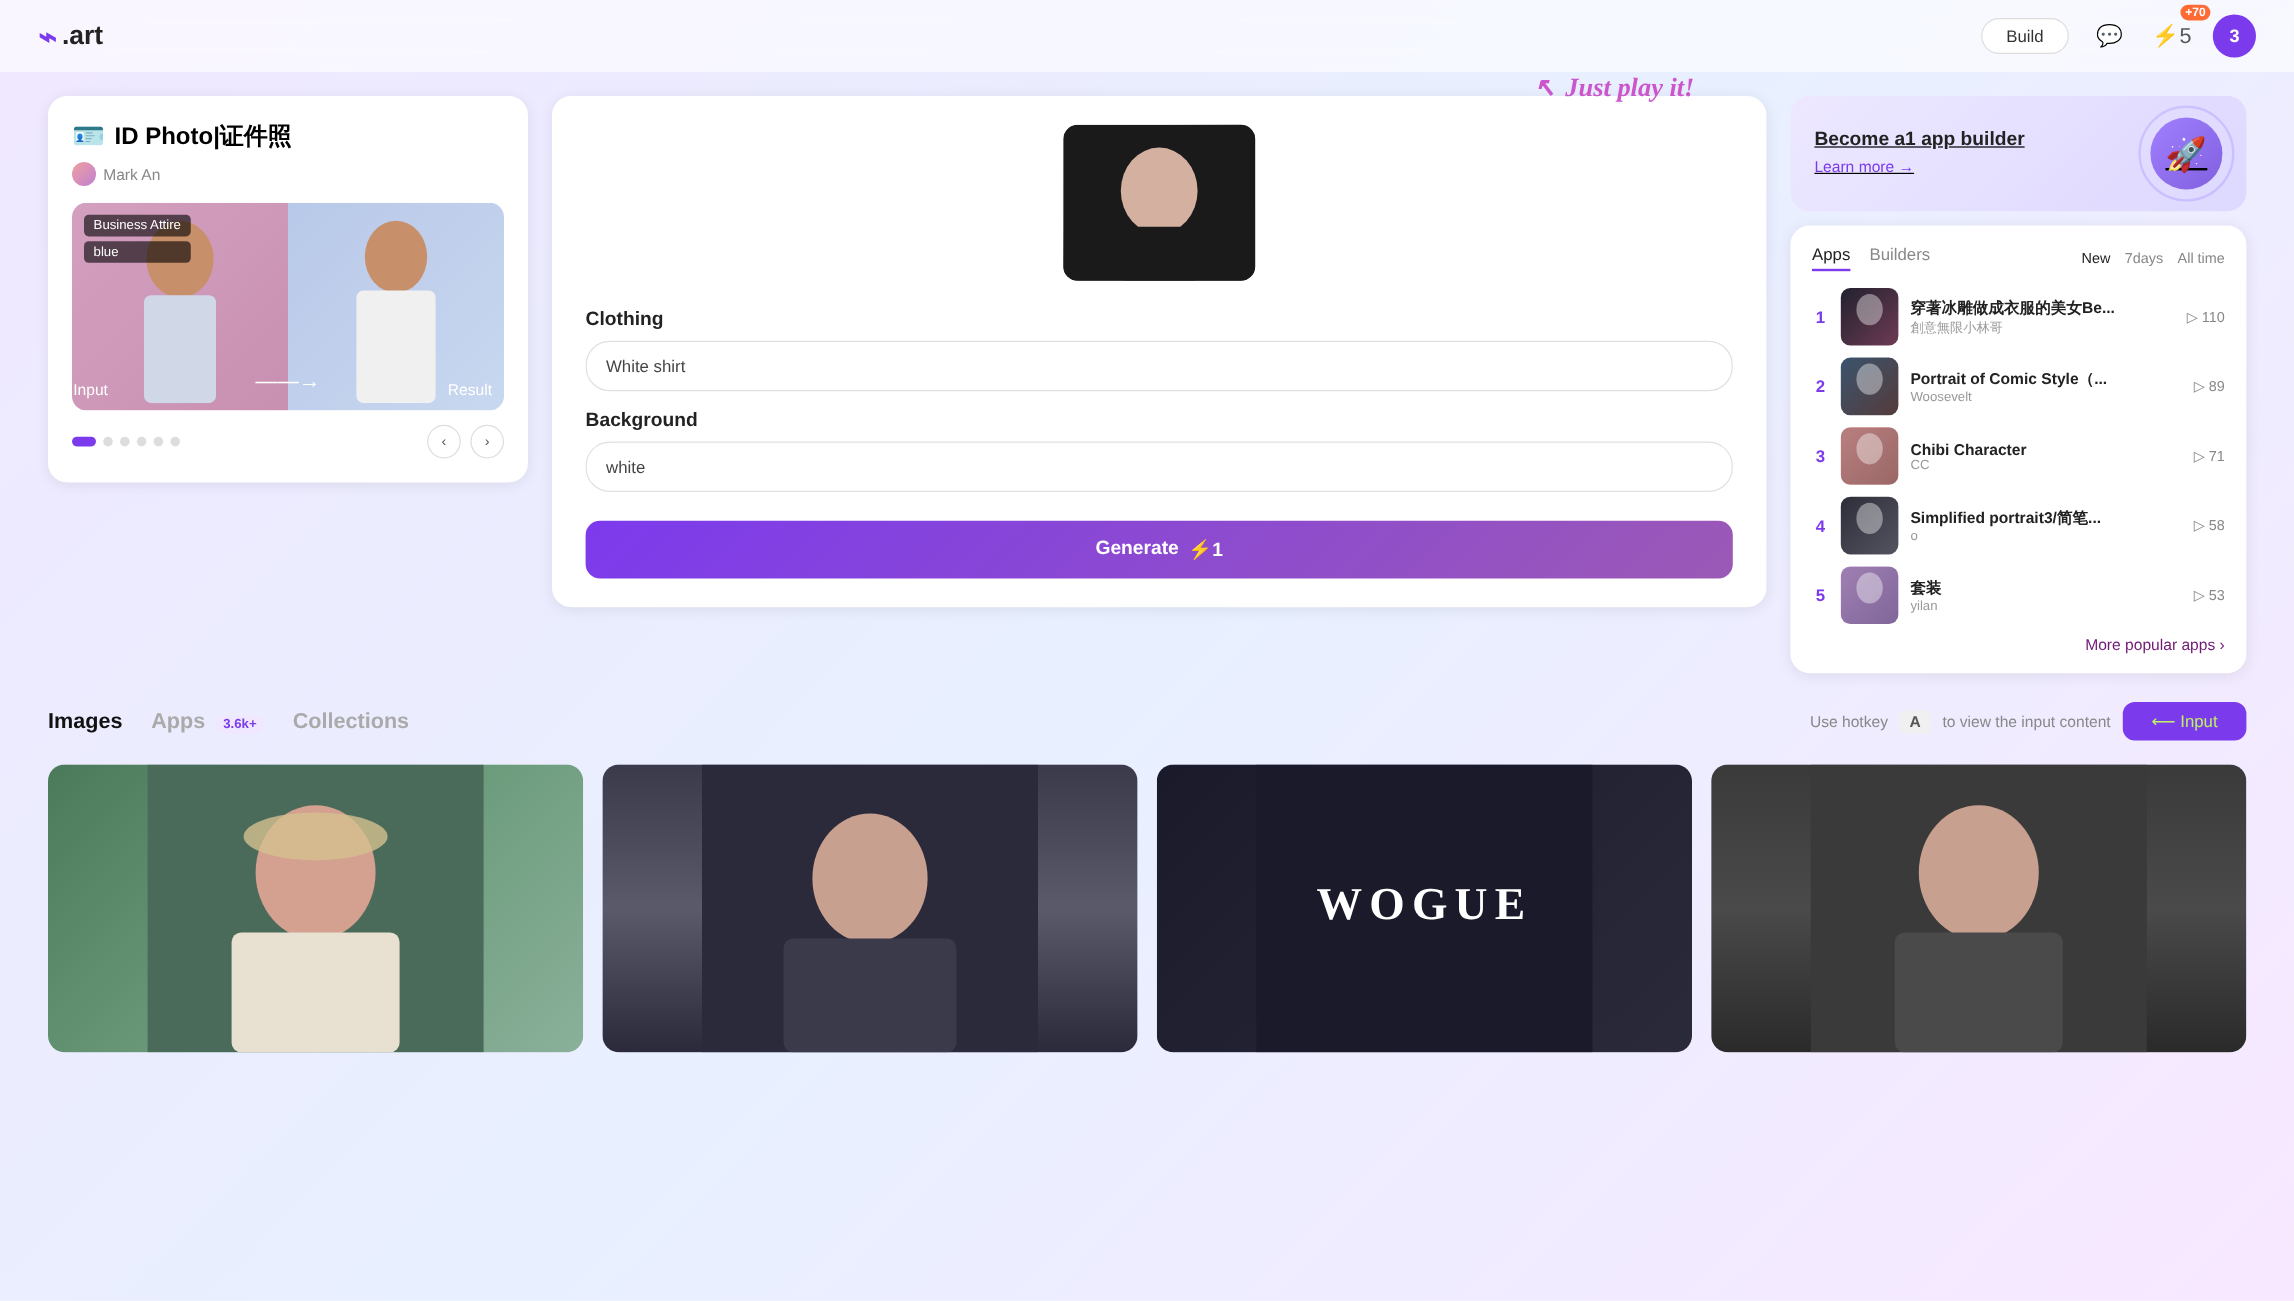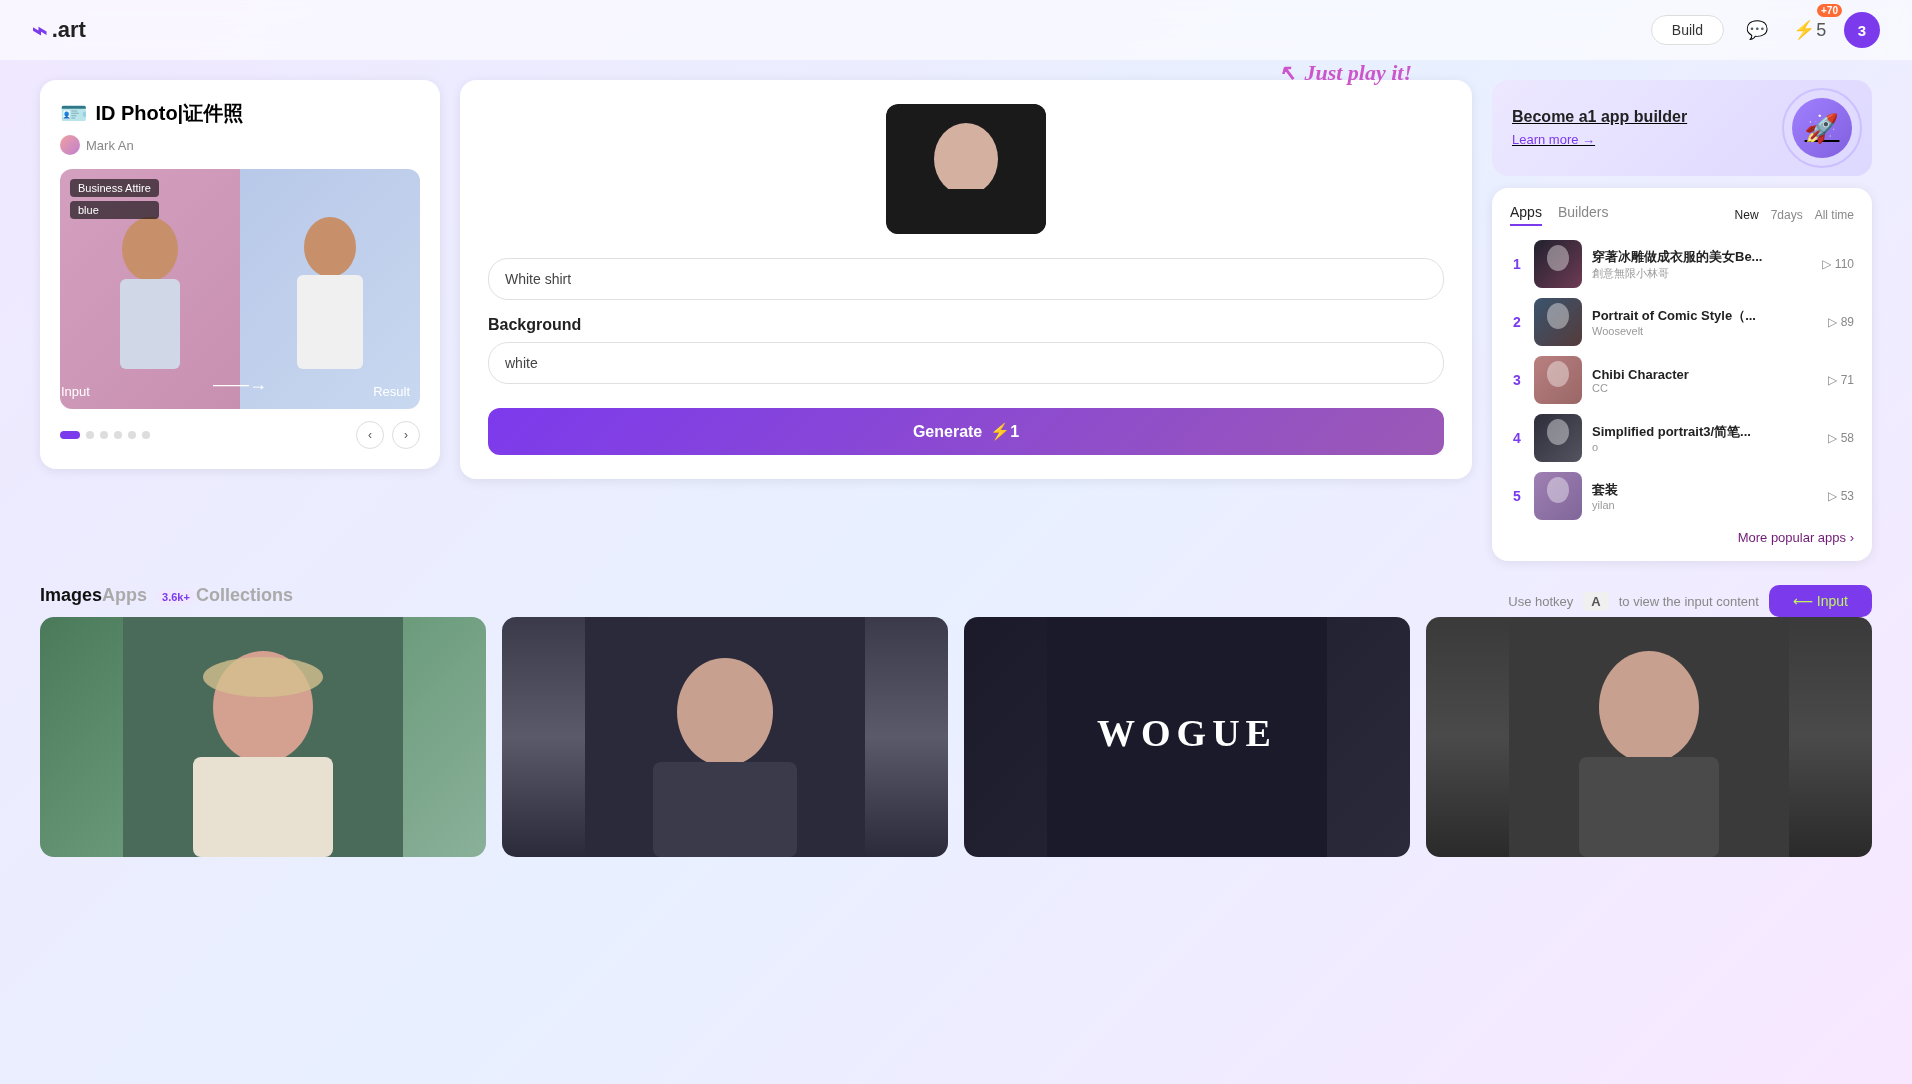--- a/index.html
+++ b/index.html
@@ -134,21 +134,21 @@
     .author-avatar {
       width: 20px;
       height: 20px;
       border-radius: 50%;
       background: linear-gradient(135deg, #f0a0a0, #c080d0);
     }
     .photo-demo {
       position: relative;
       border-radius: 12px;
       overflow: hidden;
-      height: 240px;
+      height: 173px;
       text-decoration: underline;
     }
     .photo-demo-inner {
       display: flex;
       height: 100%;
     }
     .photo-left {
       flex: 1;
       background: linear-gradient(135deg, #d4a0c0, #c890b0);
       display: flex;
@@ -439,21 +439,23 @@
       color: #701a75;
       cursor: pointer;
     }
 
     
     .bottom-section {
       padding: 0 0 20px;
     }
     .bottom-tabs-row {
       display: flex;
-      align-items: flex-start;
+      align-items: center;
+      gap: 24px;
+      margin-bottom: 20px;
     }
     .bottom-tab {
       font-size: 18px;
       font-weight: 700;
       color: #aaa;
       cursor: pointer;
     }
     .bottom-tab.active { color: #111; }
     .badge-count {
       display: inline-block;
@@ -614,20 +616,21 @@
       <div class="photo-preview-area">
         <div class="photo-preview-img">
 
           <svg width="160" height="130" viewBox="0 0 160 130">
             <rect width="160" height="130" fill="#1a1a1a" rx="12"></rect>
             <ellipse cx="80" cy="55" rx="32" ry="36" fill="#d4b0a0"></ellipse>
             <rect x="48" y="85" width="64" height="45" rx="4" fill="#1a1a1a"></rect>
           </svg>
         </div>
       </div>
+      <div class="field-label">Clothing</div>
       <input class="field-input" type="text" value="White shirt" style="">
       <div class="field-label">Background</div>
       <input class="field-input" type="text" value="white" style="">
       <button class="generate-btn">
         <span>Generate</span>
         <span>⚡1</span>
       </button>
     </div>
 
     <div class="right-panel">

